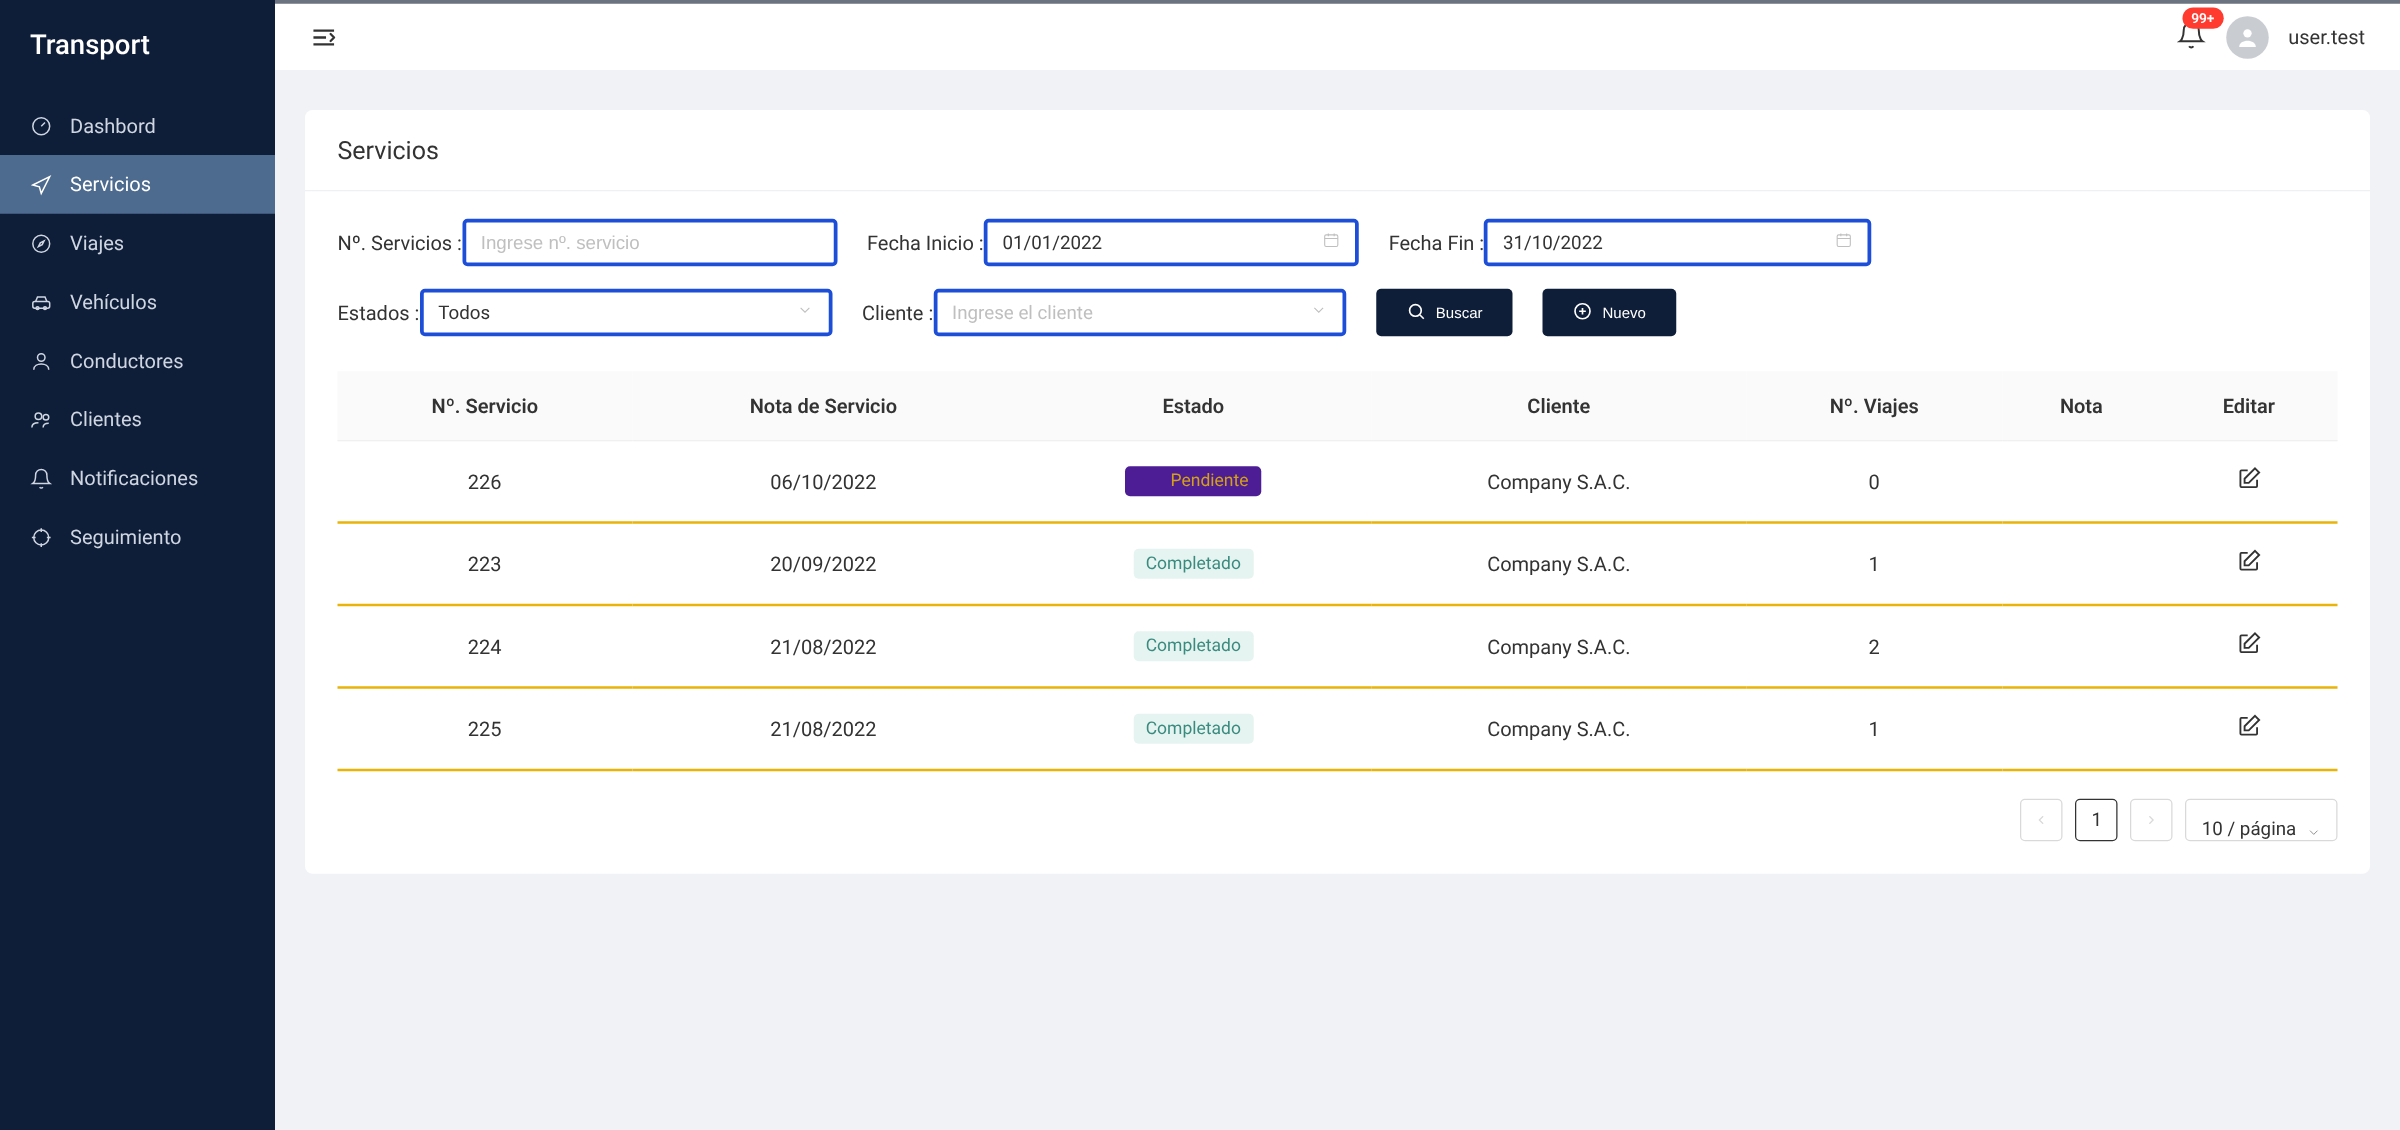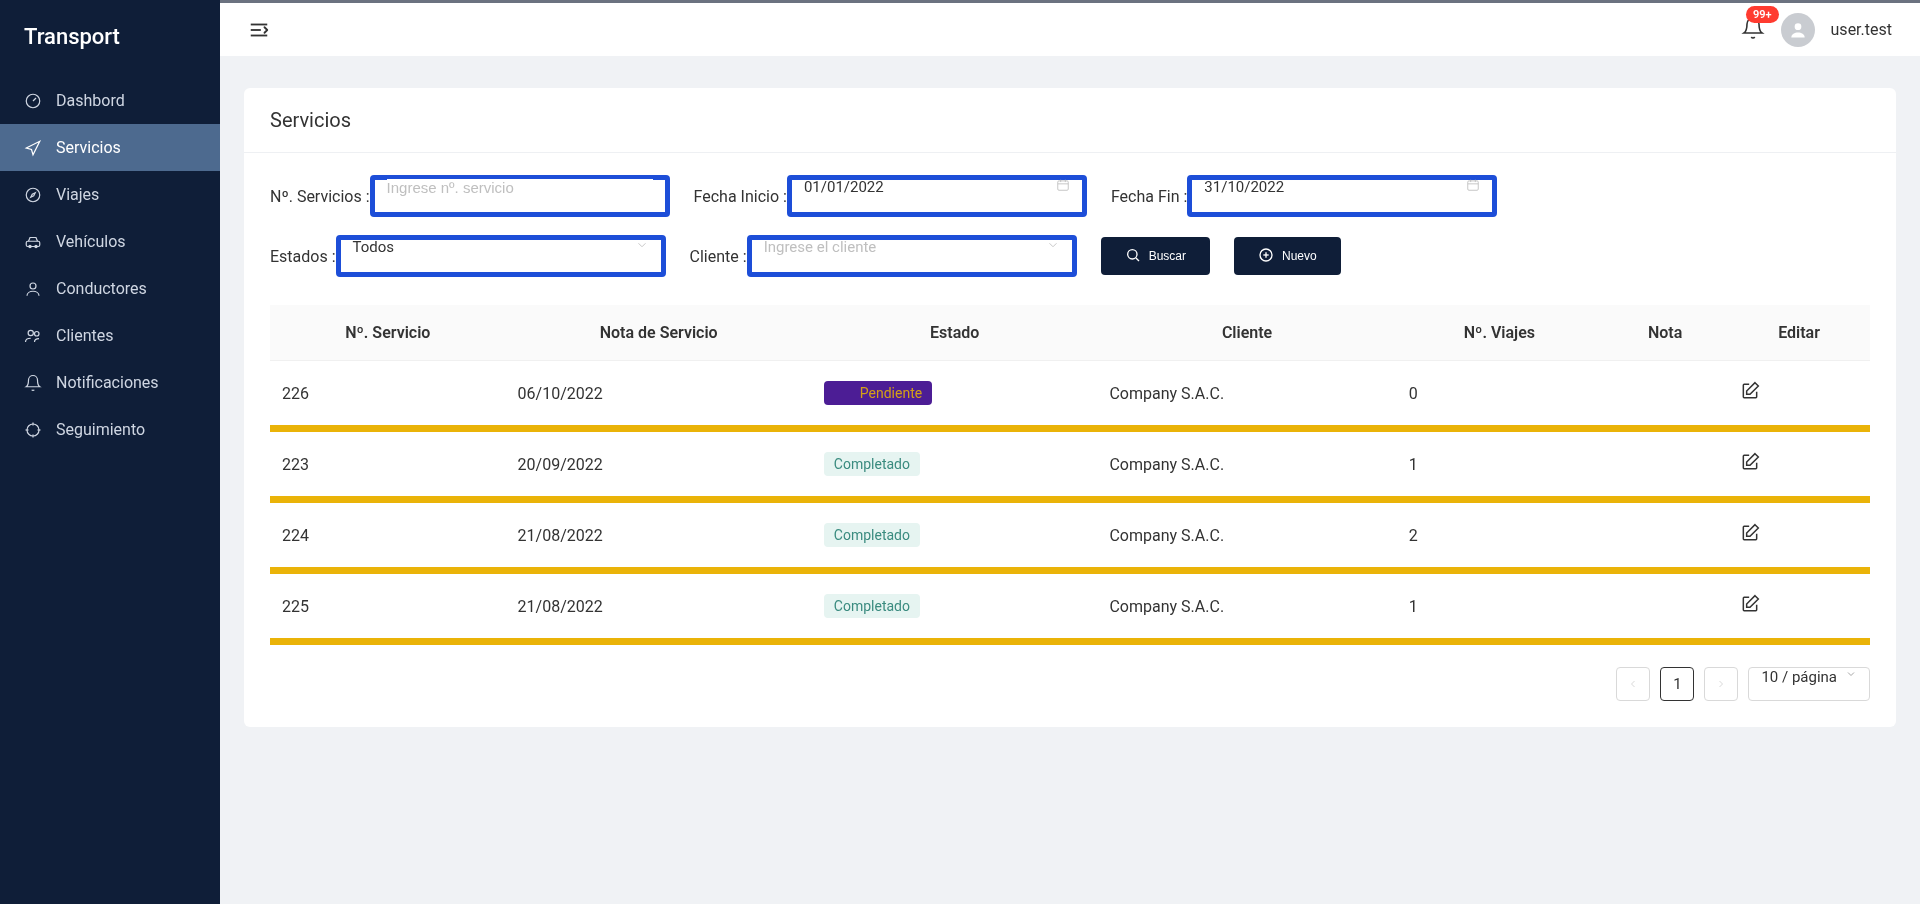--- a/index.html
+++ b/index.html
@@ -81,45 +81,45 @@
     border-bottom: 1px solid #eef0f3;
   }
   .card-body { padding: 22px 26px 26px 26px; }
 
   
   .filters { display: flex; flex-direction: column; gap: 18px; }
   .filter-row { display: flex; gap: 24px; align-items: center; flex-wrap: wrap; }
   .filter-group { display: flex; align-items: center; gap: 0; }
   .filter-label { font-size: 16px; color: #333; white-space: nowrap; }
   .control {
-    height: 38px; border: 5px solid #1d4ed8; border-radius: 4px;
+    height: 38px; border: 3px solid #1d4ed8; border-radius: 4px;
     padding: 16px 12px; font-size: 15px; color: #333; background: #fff;
-    display: flex; align-items: flex-end; justify-content: space-between; gap: 8px;
+    display: flex; align-items: center; justify-content: space-between; gap: 8px;
   }
   .control input { border: none; outline: none; width: 100%; font-size: 15px; color: #333; }
   .control input::placeholder { color: #bfbfbf; }
   .control .placeholder { color: #bfbfbf; }
   .control svg { width: 14px; height: 14px; stroke: #bfbfbf; fill: none; stroke-width: 1.5; flex-shrink: 0;}
   .btn {
     height: 38px; padding: 0 24px; border-radius: 4px; border: none;
     display: inline-flex; align-items: center; gap: 8px; font-size: 12px; cursor: pointer;
     background: #0f1e38; color: #fff;
   }
   .btn svg { width: 16px; height: 16px; stroke: #fff; fill: none; stroke-width: 2; }
 
   
   .table-wrap { margin-top: 28px; }
   table { width: 100%; border-collapse: collapse; }
   thead th {
     background: #fafafa; font-weight: 600; font-size: 16px; color: #333;
     padding: 18px 12px; text-align: center; border-bottom: 1px solid #f0f0f0;
   }
   tbody td {
-    padding: 20px 12px; text-align: left; font-size: 16px; color: #333;
-    border-bottom: 7px solid #eab308;
+    padding: 20px 12px; text-align: center; font-size: 16px; color: #333;
+    border-bottom: 2px solid #eab308;
   }
   .status-pill {
     display: inline-block; padding: 4px 10px; border-radius: 4px; font-size: 14px;
   }
   .status-pendiente { background: #4c1d95; color: #d4a017; padding-left: 36px; }
   .status-completado { background: #e6f4f1; color: #3a8b7f; }
   .edit-icon { cursor: pointer; display: inline-flex; }
   .edit-icon svg { width: 20px; height: 20px; stroke: #333; fill: none; stroke-width: 1.8; }
 
   
@@ -129,21 +129,21 @@
     display: flex; align-items: center; justify-content: center; cursor: pointer; background: #fff;
   }
   .page-btn.disabled svg { stroke: #d9d9d9; }
   .page-btn svg { width: 12px; height: 12px; stroke: #888; fill: none; stroke-width: 2; }
   .page-num {
     width: 34px; height: 34px; border: 1px solid #333; border-radius: 4px;
     display: flex; align-items: center; justify-content: center; font-size: 15px;
   }
   .page-size {
     height: 34px; border: 1px solid #d9d9d9; border-radius: 4px; padding: 0 12px;
-    display: flex; align-items: flex-start; gap: 8px; font-size: 15px; color: #333; cursor: pointer;
+    display: flex; align-items: flex-end; gap: 8px; font-size: 15px; color: #333; cursor: pointer;
   }
   .page-size svg { width: 12px; height: 12px; stroke: #888; fill: none; stroke-width: 1.5; }
 </style>
 </head>
 <body>
 
 <div class="app">
 
   <aside class="sidebar">
     <div class="brand">Transport</div>

